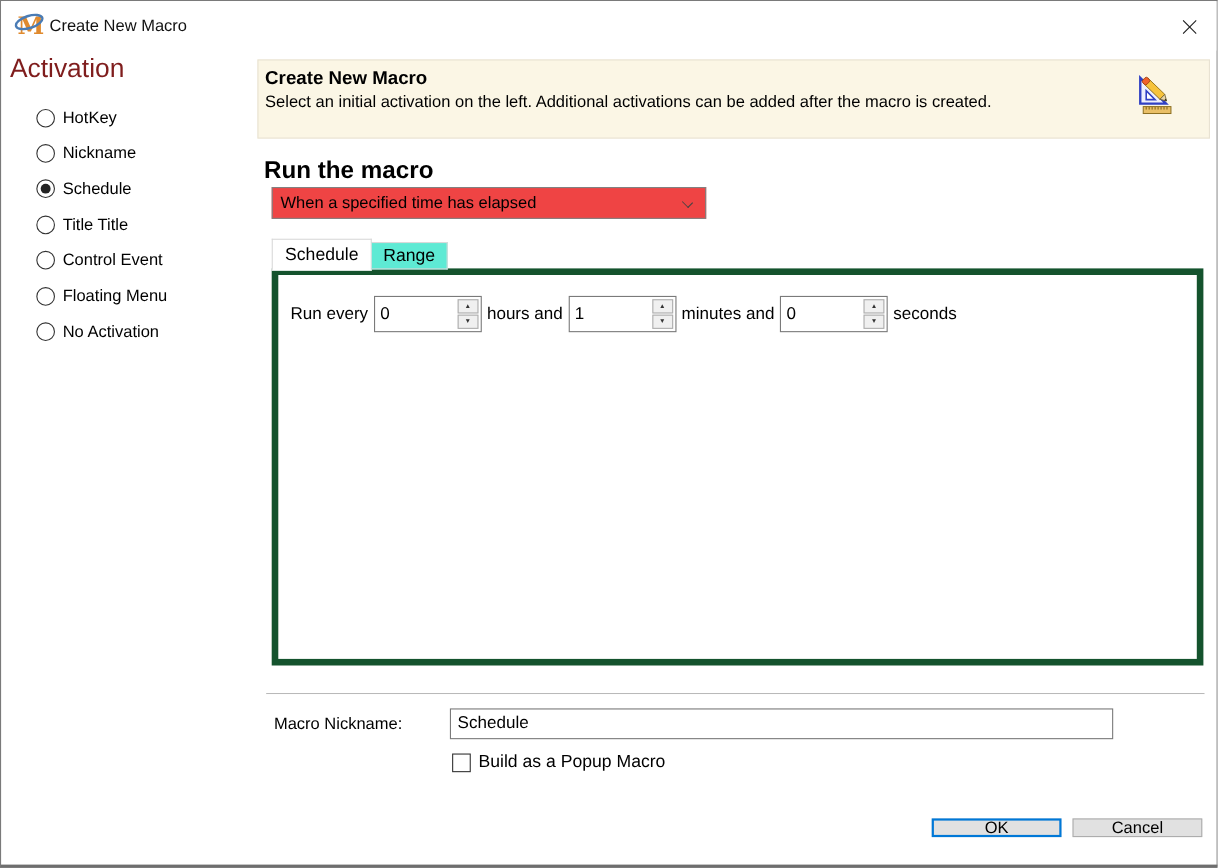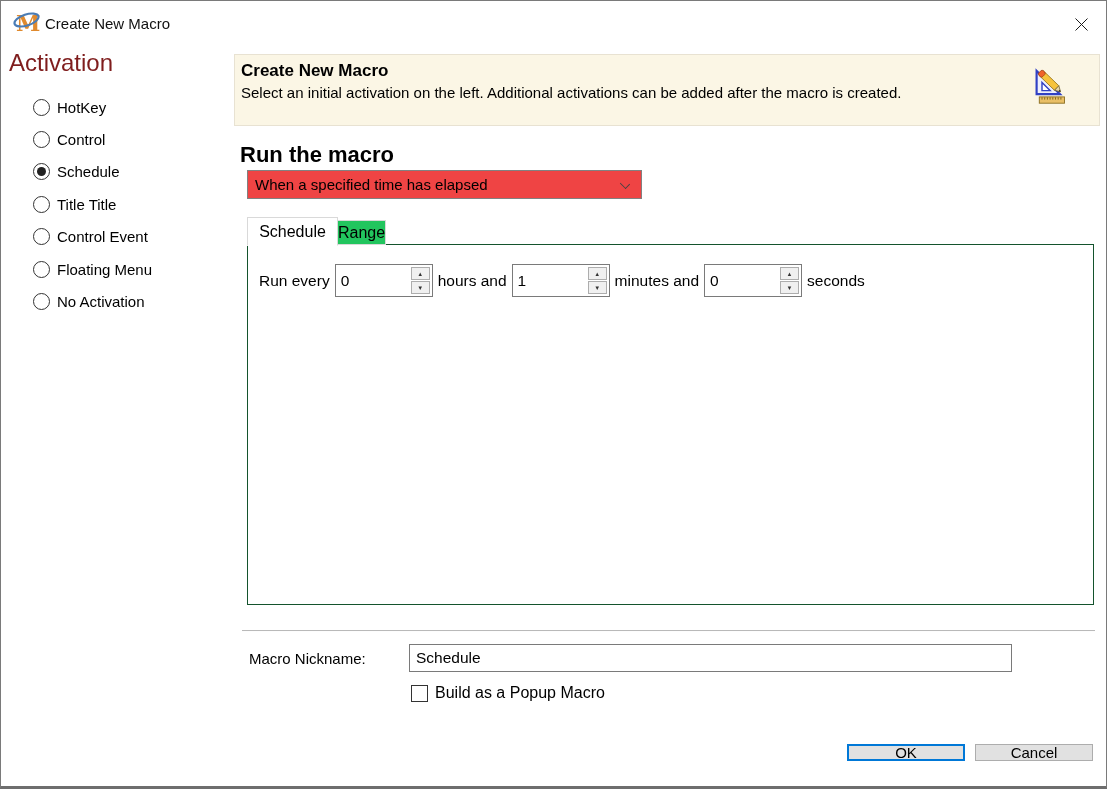--- a/index.html
+++ b/index.html
@@ -74,27 +74,27 @@
   .tab {
     font-size: 16px; cursor: pointer;
     border: 1px solid #d9d9d9;
     display: flex; align-items: center; justify-content: center;
   }
   .tab.active {
     background: #fff; height: 29px; width: 91px;
     border-bottom: 1px solid #fff; margin-bottom: -1px;
   }
   .tab.inactive {
-    background: #22c55e; height: 25px; width: 48px; border-left: none;
+    background: #5eead4; height: 25px; width: 69px; border-left: none;
   }
 
   
   .tab-panel {
     position: absolute; left: 246px; top: 243px; width: 847px; height: 361px;
-    background: #fff; border: 1px solid #14532d; z-index: 1;
+    background: #fff; border: 6px solid #14532d; z-index: 1;
   }
   .schedule-row {
     position: absolute; left: 11px; top: 19px;
     display: flex; align-items: center; font-size: 15.5px; white-space: nowrap;
   }
   .schedule-row > span { margin: 0 5px; }
   .spinbox {
     width: 98px; height: 33px; border: 1px solid #7a7a7a; background: #fff;
     position: relative; display: flex; align-items: center;
   }
@@ -159,21 +159,21 @@
 
   <div class="sidebar">
     <div class="sidebar-heading">Activation</div>
     <div class="radio-list">
       <div class="radio-item">
         <span class="radio"></span>
         <span class="radio-label">HotKey</span>
       </div>
       <div class="radio-item">
         <span class="radio"></span>
-        <span class="radio-label">Control</span>
+        <span class="radio-label">Nickname</span>
       </div>
       <div class="radio-item">
         <span class="radio checked"></span>
         <span class="radio-label">Schedule</span>
       </div>
       <div class="radio-item">
         <span class="radio"></span>
         <span class="radio-label">Title Title</span>
       </div>
       <div class="radio-item">

